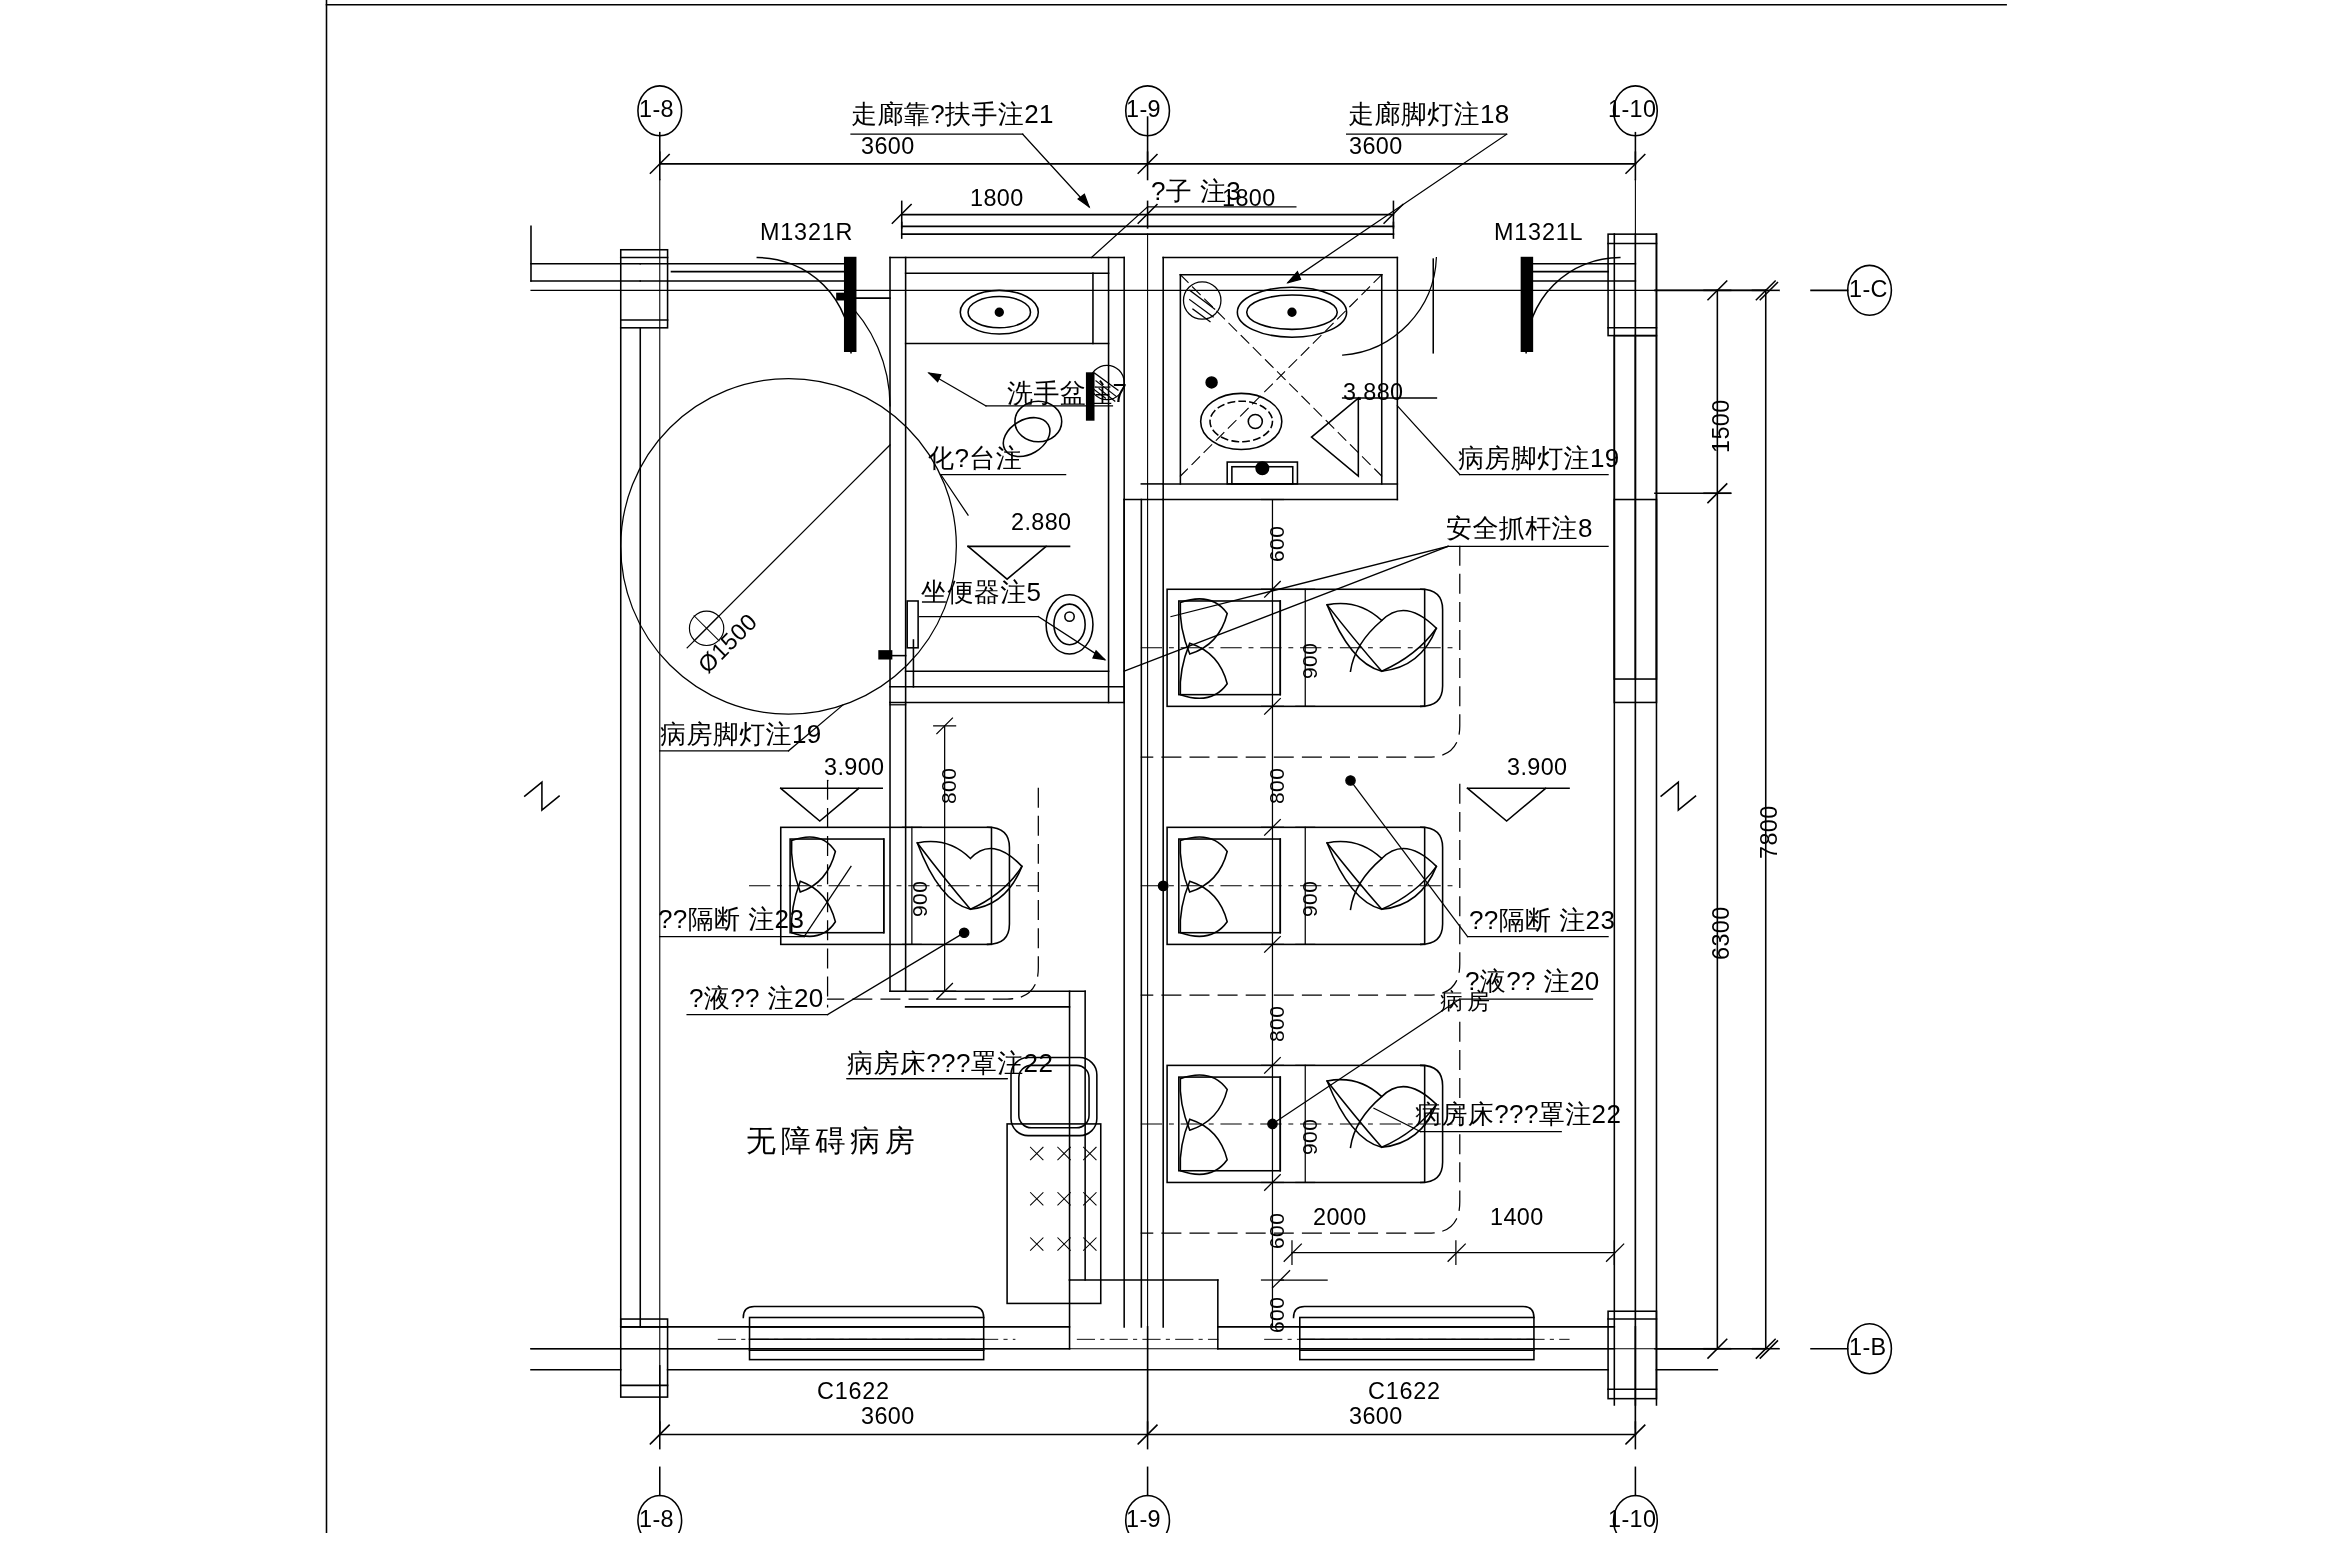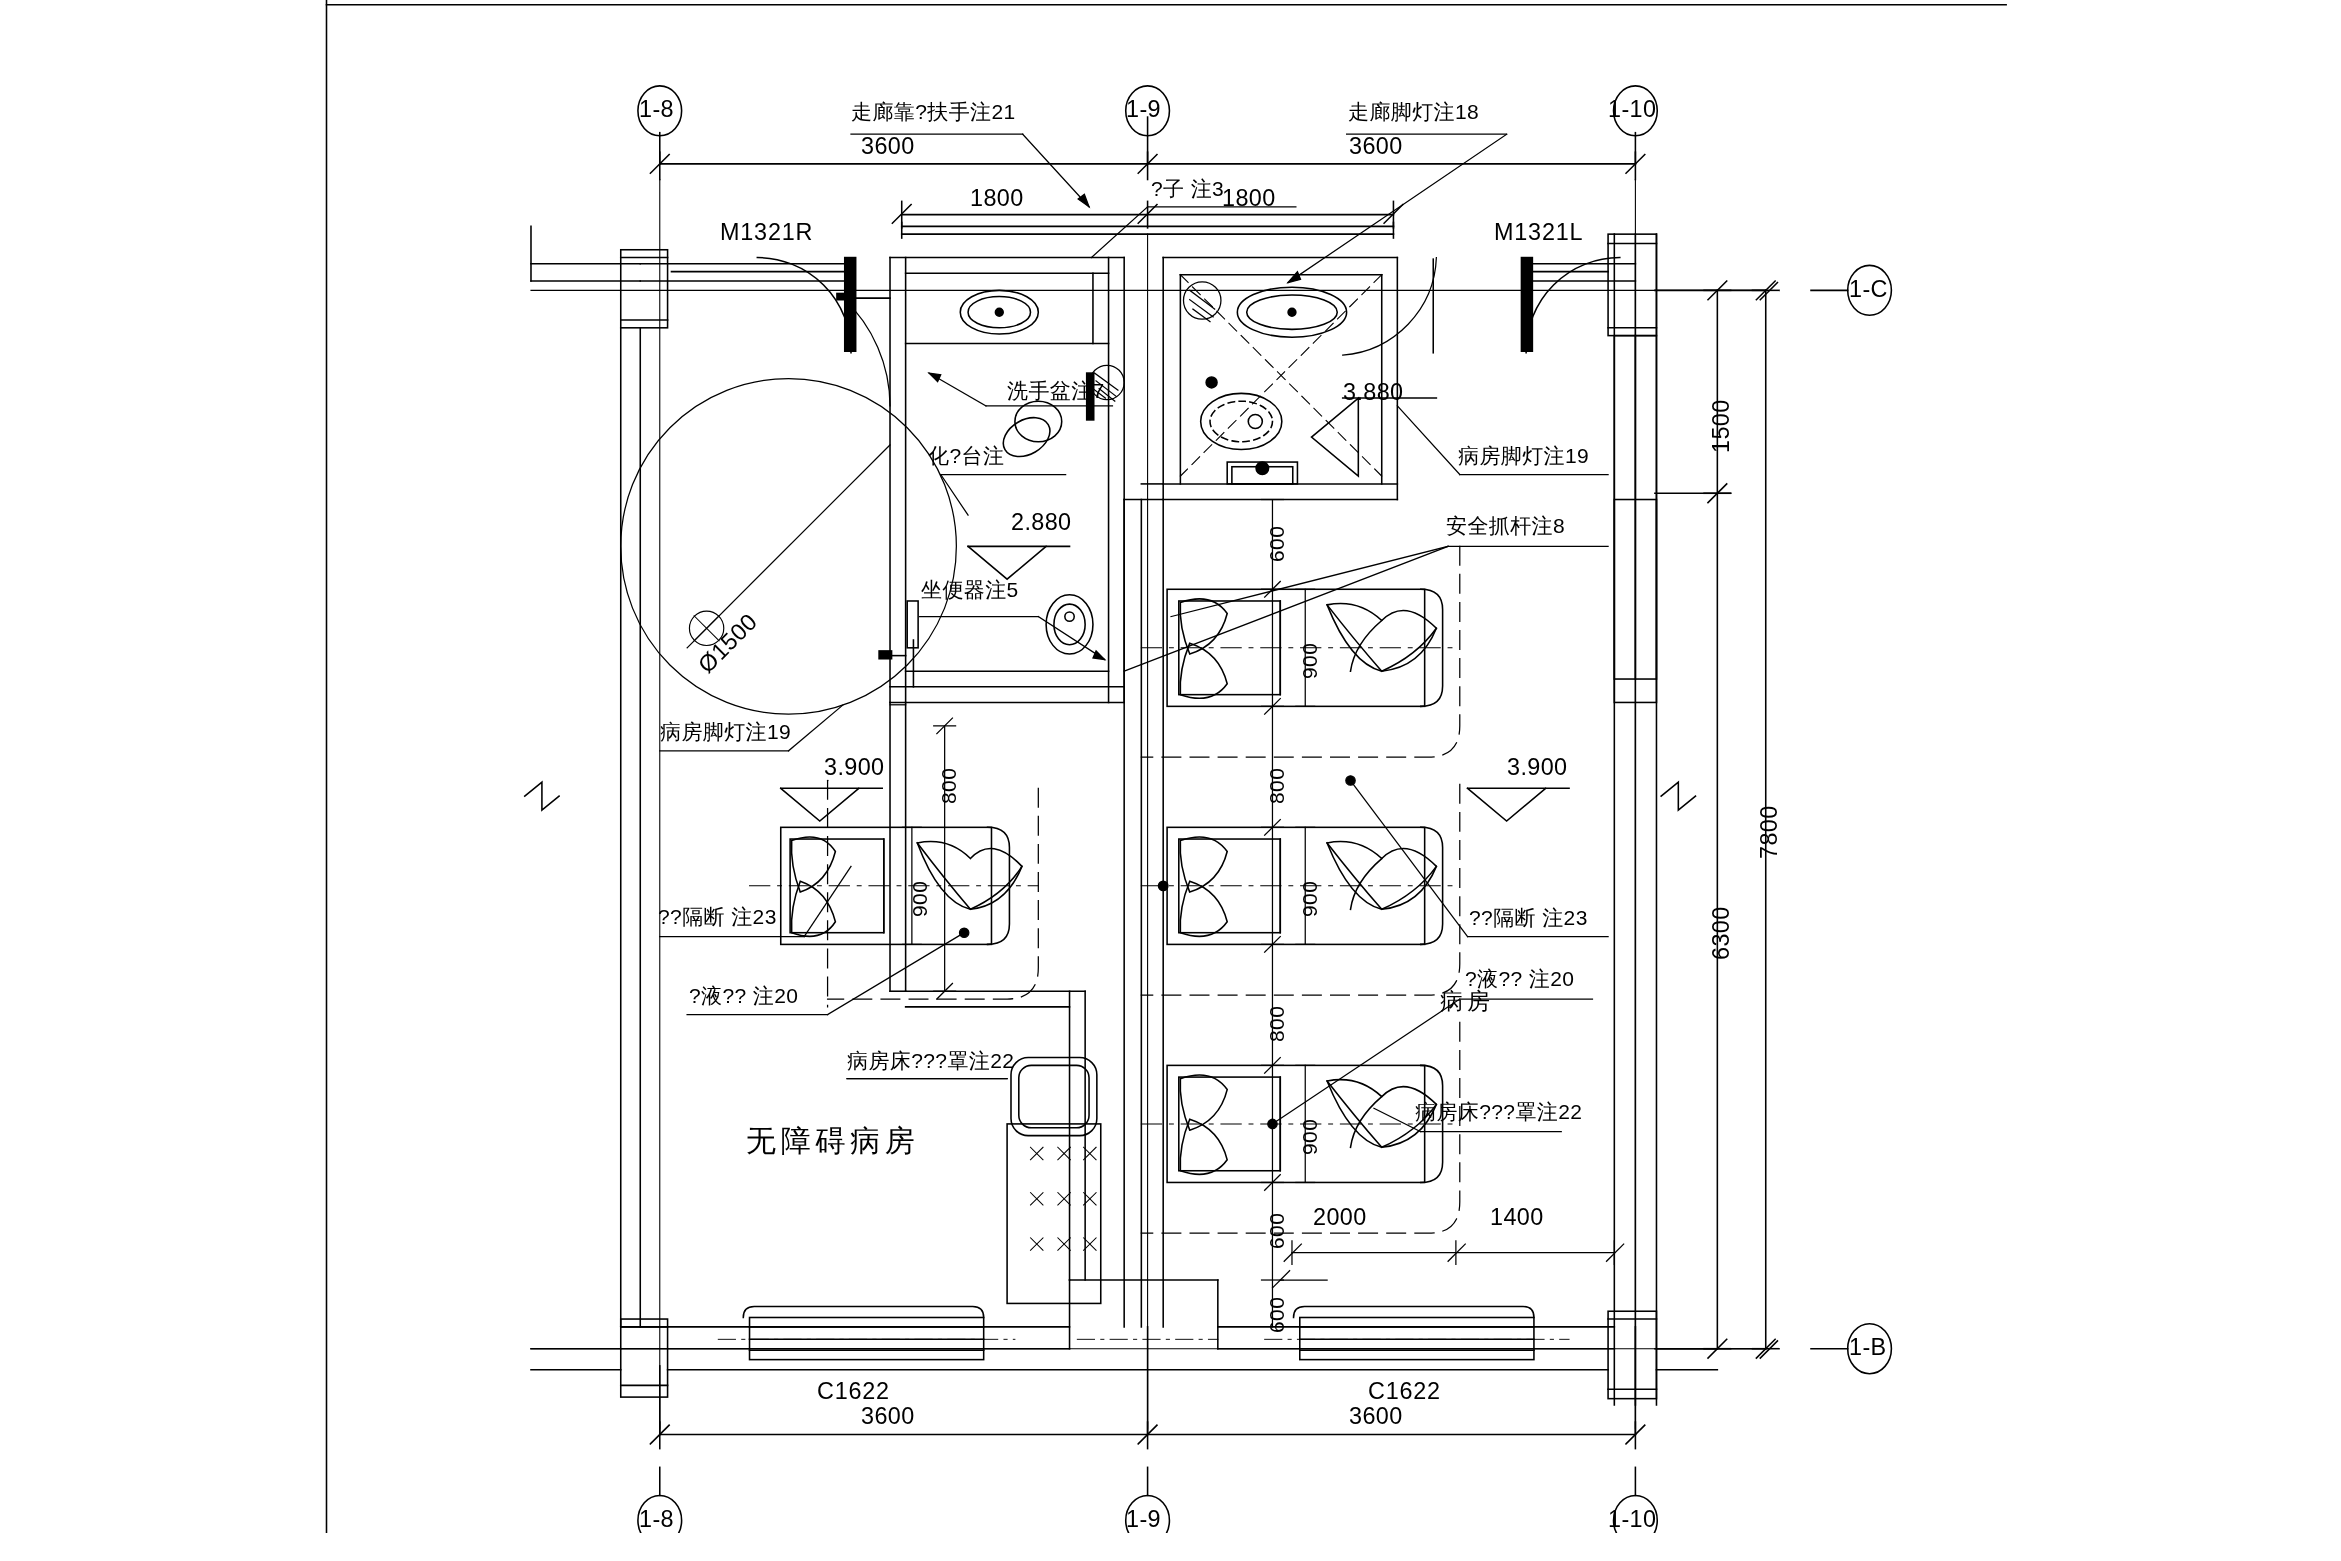--- a/index.html
+++ b/index.html
@@ -25,21 +25,21 @@
   .lbl {
     position: absolute;
     color: #000000;
     font-family: "Liberation Sans", sans-serif;
     white-space: nowrap;
     line-height: 1;
     letter-spacing: 0.4px;
   }
   .dim   { font-size: 23.4px; }
   .dimS  { font-size: 21px; }
-  .note  { font-size: 21px; }
+  .note  { font-size: 26px; }
   .room  { font-size: 30px; letter-spacing: 4.7px; }
   .roomS { font-size: 23px; letter-spacing: 3.9px; }
   .code  { font-size: 23.4px; letter-spacing: 0.8px; }
   .grid  { font-size: 23.4px; }
   .elev  { font-size: 23.4px; }
   .vert  { transform-origin: 0 0; }
   .rot90 { transform: rotate(-90deg); }
   .rot45 { transform: rotate(-45deg); }
 </style>
 </head>
@@ -592,21 +592,21 @@
   <div class="lbl dimS vert rot90" style="left:1266px; top:1333px;">600</div>
 
   <div class="lbl dimS vert rot90" style="left:938px; top:804px;">800</div>
   <div class="lbl dimS vert rot90" style="left:909px; top:917px;">900</div>
 
   <div class="lbl elev" style="left:1343px; top:381px;">3.880</div>
   <div class="lbl elev" style="left:1011px; top:511px;">2.880</div>
   <div class="lbl elev" style="left:824px; top:756px;">3.900</div>
   <div class="lbl elev" style="left:1507px; top:756px;">3.900</div>
 
-  <div class="lbl code" style="left:720px; top:221px;">M1321R</div>
+  <div class="lbl code" style="left:760px; top:221px;">M1321R</div>
   <div class="lbl code" style="left:1494px; top:221px;">M1321L</div>
   <div class="lbl code" style="left:817px; top:1380px;">C1622</div>
   <div class="lbl code" style="left:1368px; top:1380px;">C1622</div>
 
   <div class="lbl dim rot45" style="left:692px; top:632px;">Ø1500</div>
 
   <div class="lbl room" style="left:746px; top:1126px;">无障碍病房</div>
   <div class="lbl roomS" style="left:1440px; top:990px;">病房</div>
 
   <div class="lbl note" style="left:851px; top:101px;">走廊靠?扶手注21</div>

